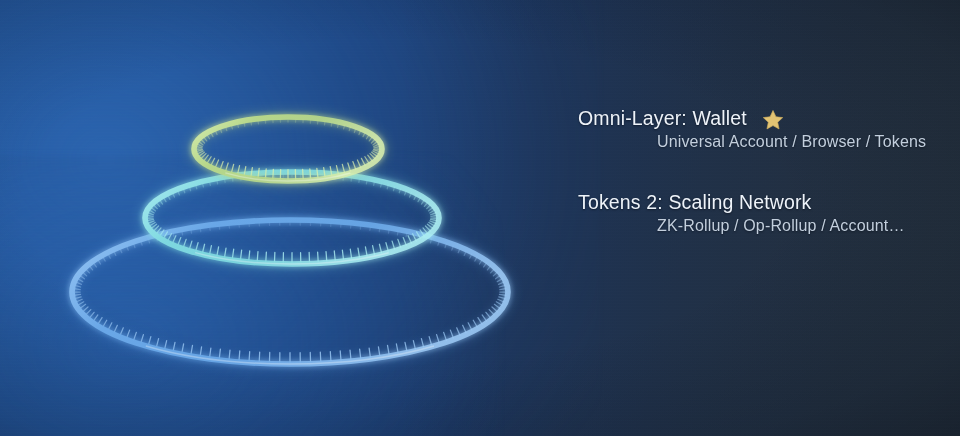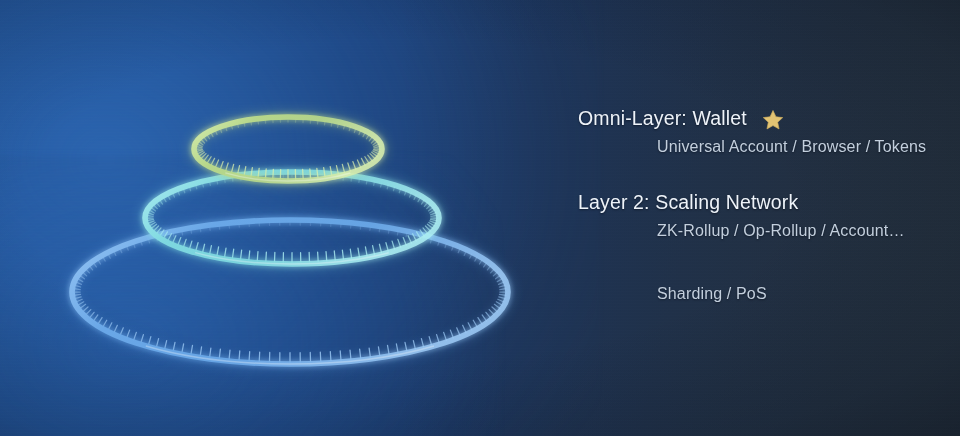--- a/index.html
+++ b/index.html
@@ -119,21 +119,20 @@
   .star-icon {
     display: inline-block;
     margin-left: 15px;
     width: 22px;
     height: 22px;
     flex: 0 0 auto;
     position: relative;
     top: 1px;
   }
   .layer-sub {
-    margin-top: 5px;
     margin-left: 79px;
     font-size: 16px;
     line-height: 21px;
     font-weight: 400;
     color: #c3cfdd;
     letter-spacing: 0.15px;
     text-shadow: 0 1px 2px rgba(4,10,20,0.5);
     white-space: nowrap;
   }
 </style>
@@ -526,23 +525,22 @@
           <svg viewBox="0 0 24 24" width="22" height="22" aria-hidden="true">
             <polygon points="12,1.6 15.2,8.5 22.6,9.4 17.1,14.4 18.6,21.8 12,18.1 5.4,21.8 6.9,14.4 1.4,9.4 8.8,8.5" fill="#e2c373" stroke="#cfae5e" stroke-width="0.7" stroke-linejoin="round"></polygon>
           </svg>
         </span>
       </div>
       <div class="layer-sub">Universal Account / Browser / Tokens</div>
     </div>
 
     <div class="layer-block" id="block-l2">
       <div class="layer-heading">
-        <span>Layer 2: Scaling Network</span>
+        <span>Tokens 2: Scaling Network</span>
       </div>
       <div class="layer-sub">ZK-Rollup / Op-Rollup / Account…</div>
     </div>
 
     <div class="layer-block" id="block-l1">
-      <div class="layer-sub">Sharding / PoS</div>
     </div>
 
   </div>
 </div>
 
 </body></html>

